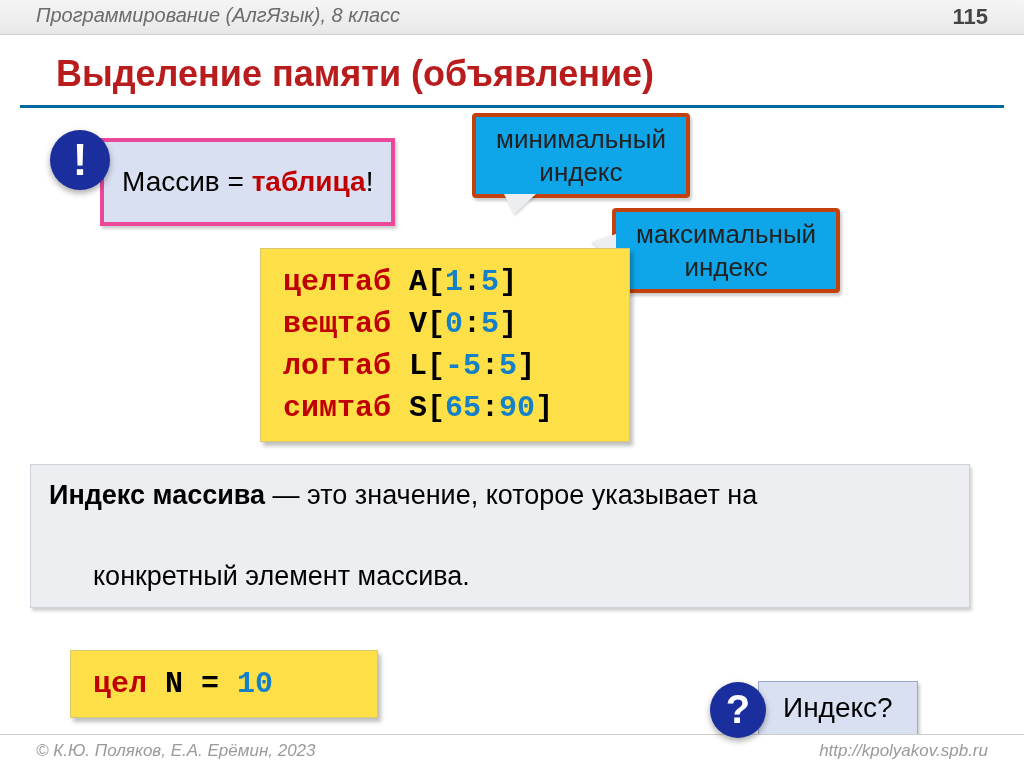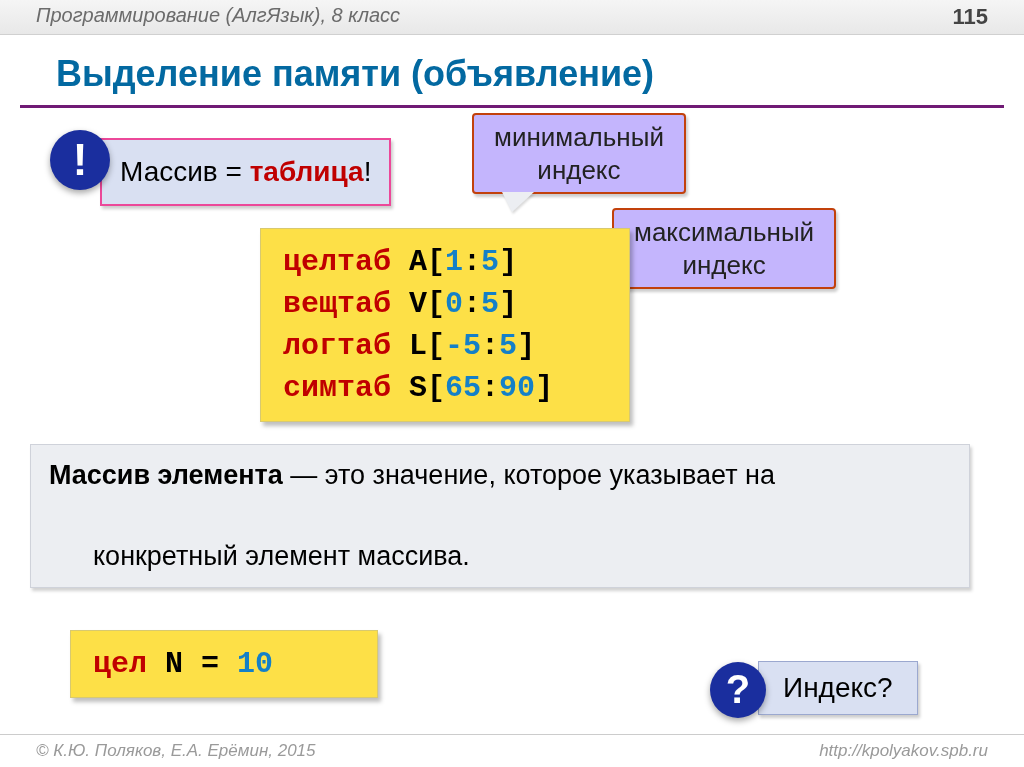--- a/index.html
+++ b/index.html
@@ -20,23 +20,23 @@
     justify-content: space-between;
     font-style: italic;
     color: #6b6b6b;
     font-size: 20px;
   }
   .topbar .page-no { font-weight: bold; font-size: 22px; color: #444; font-style: normal; }
   .title {
     font-size: 36px;
     font-weight: bold;
     padding: 18px 36px 10px 36px;
-    border-bottom: 3px solid #701a75;
+    border-bottom: 3px solid #0369a1;
     margin: 0 20px;
-    color: #0369a1;
+    color: #b91c1c;
   }
   .content { position: relative; padding: 18px 36px 0 50px; }
 
   .row1 { display: flex; align-items: flex-start; }
 
   .badge {
     width: 60px; height: 60px; border-radius: 50%;
     background: #1a2e9e;
     display: flex; align-items: center; justify-content: center;
     color: #fff; font-size: 44px; font-weight: bold;
@@ -44,32 +44,32 @@
     flex: 0 0 auto;
     margin-top: 4px;
     position: relative;
     z-index: 4;
   }
   .badge-q {
     width: 56px; height: 56px; font-size: 40px;
   }
   .lav-box {
     background: #d9e0f2;
-    border: 2px solid #ec4899;
-    padding: 16px 18px;
+    border: 4px solid #ec4899;
+    padding: 24px 18px;
     font-size: 28px;
     margin-left: -10px;
     margin-top: 12px;
     box-shadow: 2px 3px 3px rgba(0,0,0,0.2);
   }
   .lav-box b.red { color: #c00000; font-weight: bold; }
 
   .callout {
-    background: #c4b5fd;
-    border: 2px solid #c2410c;
+    background: #0ea5e9;
+    border: 4px solid #c2410c;
     padding: 6px 20px;
     font-size: 26px;
     text-align: center;
     position: absolute;
     border-radius: 4px;
     box-shadow: 2px 3px 3px rgba(0,0,0,0.20);
     color: #222;
     line-height: 1.25;
   }
   .callout .tail {
@@ -191,21 +191,21 @@
   </div>
 
   <div class="codebox code1">
     <div><span class="kw">целтаб</span> <span class="plain">A</span><span class="plain">[</span><span class="num">1</span><span class="plain">:</span><span class="num">5</span><span class="plain">]</span></div>
     <div><span class="kw">вещтаб</span> <span class="plain">V</span><span class="plain">[</span><span class="num">0</span><span class="plain">:</span><span class="num">5</span><span class="plain">]</span></div>
     <div><span class="kw">логтаб</span> <span class="plain">L</span><span class="plain">[</span><span class="num">-5</span><span class="plain">:</span><span class="num">5</span><span class="plain">]</span></div>
     <div><span class="kw">симтаб</span> <span class="plain">S</span><span class="plain">[</span><span class="num">65</span><span class="plain">:</span><span class="num">90</span><span class="plain">]</span></div>
   </div>
 
   <div class="definition">
-    <b>Массив элемента</b><span> — это значение, которое указывает на</span>
+    <b>Индекс массива</b><span> — это значение, которое указывает на</span>
     <span class="line2">конкретный элемент массива.</span>
   </div>
 
   <div class="row3">
     <div class="codebox code2">
       <div><span class="kw">цел</span> <span class="plain">N</span><span class="plain"> = </span><span class="num">10</span></div>
     </div>
 
     <div class="why-wrap">
       <div class="badge badge-q">
@@ -213,15 +213,15 @@
       </div>
       <div class="why-box">
         <span>Индекс?</span>
       </div>
     </div>
   </div>
 
 </div>
 
 <div class="footer">
-  <span>© К.Ю. Поляков, Е.А. Ерёмин, 2015</span>
+  <span>© К.Ю. Поляков, Е.А. Ерёмин, 2023</span>
   <span>http://kpolyakov.spb.ru</span>
 </div>
 
 </body></html>

